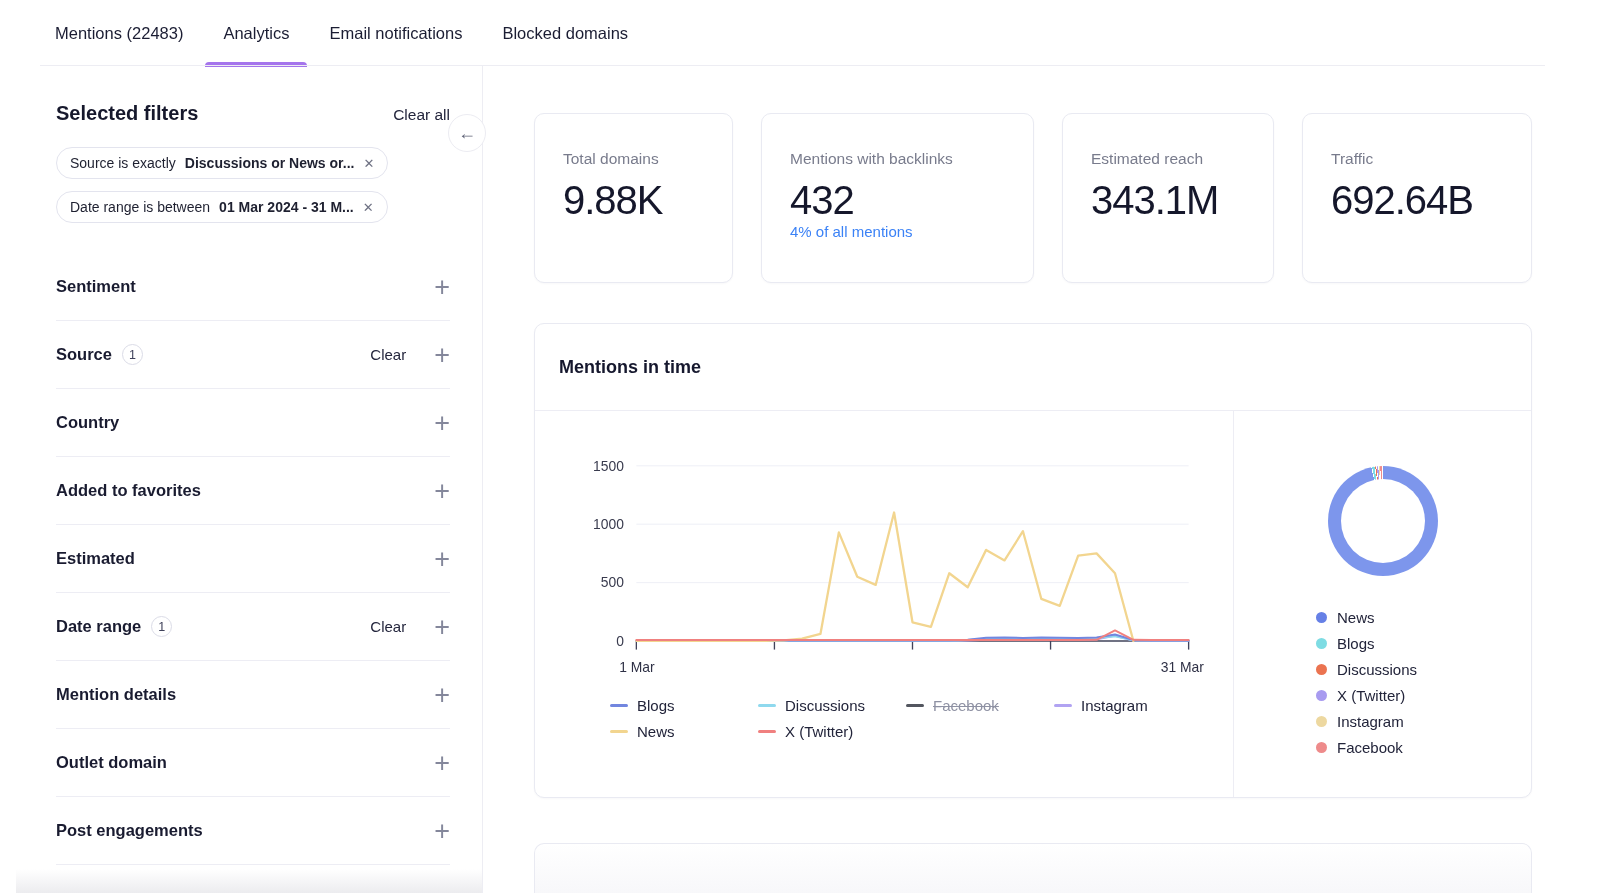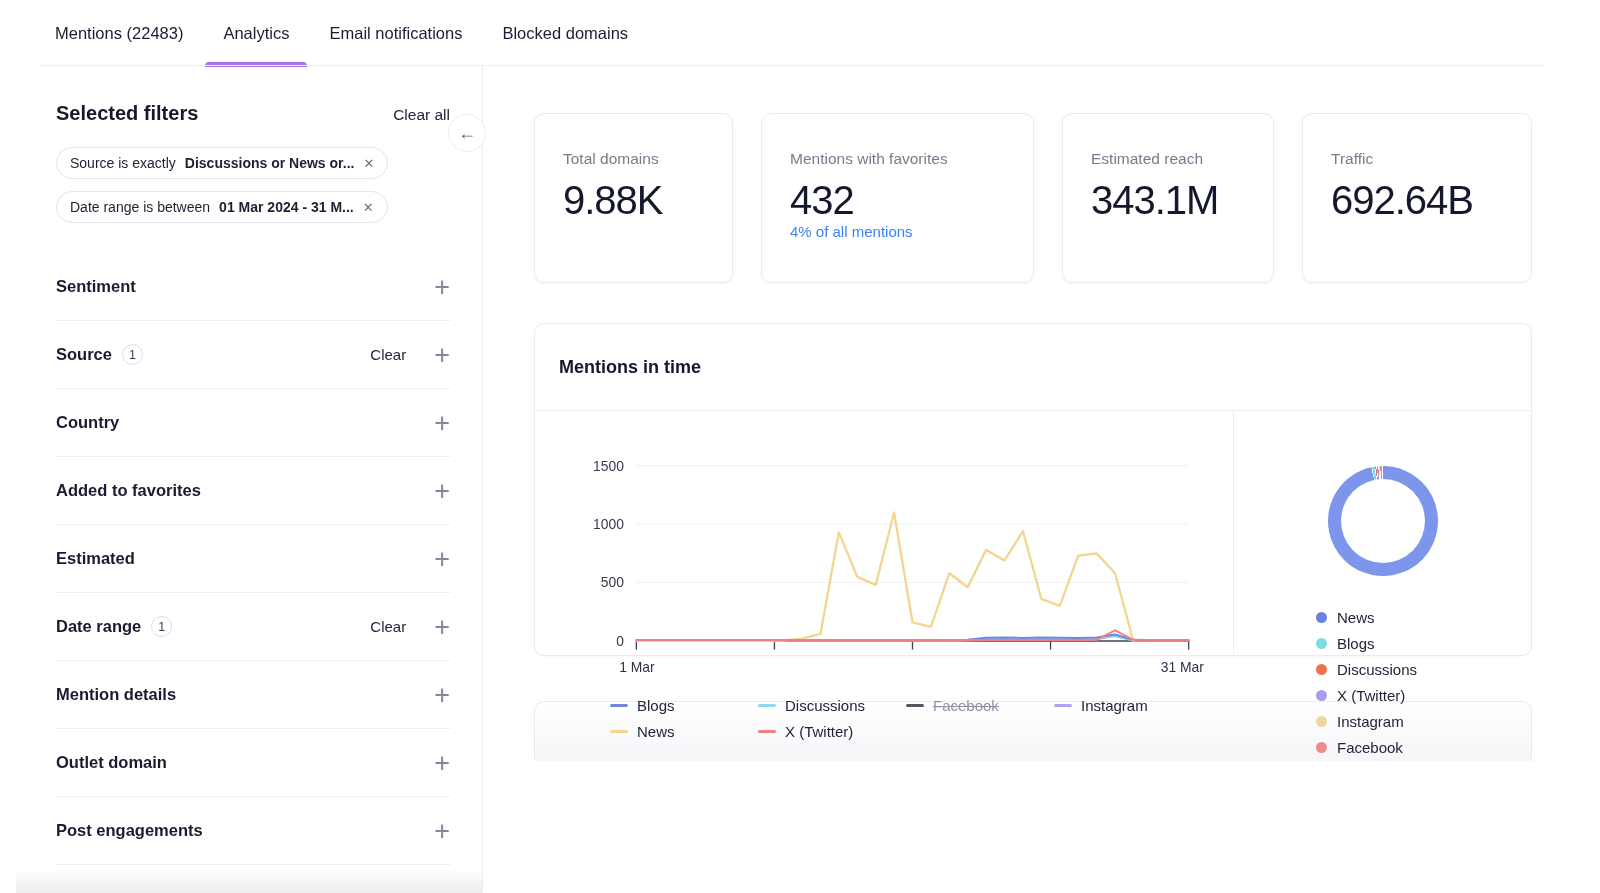--- a/index.html
+++ b/index.html
@@ -43,21 +43,21 @@
   .stats { display:flex; gap:28px; }
   .stat-card { border:1px solid #E9EAF2; border-radius:10px; height:170px; padding:36px 28px 0;
     box-shadow:0 1px 2px rgba(25,27,50,0.03); background:#fff; }
   .stat-card:nth-child(1){ flex:0 0 199px; }
   .stat-card:nth-child(2){ flex:0 0 273px; }
   .stat-card:nth-child(3){ flex:0 0 212px; }
   .stat-card:nth-child(4){ flex:0 0 230px; }
   .stat-label { font-size:15.5px; color:#787B8C; }
   .stat-value { font-size:40px; font-weight:500; color:#15172B; margin-top:10px; letter-spacing:-1px; }
   .stat-caption { font-size:15px; color:#3b82f6; }
-  .chart-card { margin-top:40px; border:1px solid #E9EAF2; border-radius:10px; height:333px;
+  .chart-card { margin-top:40px; border:1px solid #E9EAF2; border-radius:10px; height:475px;
     display:flex; flex-direction:column; box-shadow:0 1px 2px rgba(25,27,50,0.03); background:#fff; }
   .card-head { height:87px; flex:0 0 87px; border-bottom:1px solid #EDEDF4; display:flex; align-items:center; padding:0 24px; }
   .card-title { font-size:18px; font-weight:700; color:#16182E; margin:0; }
   .card-body { flex:1; display:flex; min-height:0; }
   .line-pane { flex:1; padding:26px 8px 0 20px; min-width:0; }
   .line-pane svg { display:block; width:100%; height:250px; }
   .line-legend { margin:10px 0 0 55px; display:grid; grid-template-columns:repeat(4,148px); row-gap:9px; }
   .l-item { display:flex; align-items:center; gap:9px; font-size:15px; color:#22243A; cursor:pointer; }
   .l-dash { width:18px; height:3px; border-radius:2px; flex:0 0 18px; }
   .l-item.disabled .l-label { color:#8E91A3; text-decoration:line-through; }
@@ -154,21 +154,21 @@
     <span>←</span>
   </button>
 
   <main class="main">
     <div class="stats" id="stats">
         <div class="stat-card">
           <div class="stat-label">Total domains</div>
           <div class="stat-value">9.88K</div>
         </div>
         <div class="stat-card">
-          <div class="stat-label">Mentions with favorites</div>
+          <div class="stat-label">Mentions with backlinks</div>
           <div class="stat-value">432</div>
           <div class="stat-caption">4% of all mentions</div>
         </div>
         <div class="stat-card">
           <div class="stat-label">Estimated reach</div>
           <div class="stat-value">343.1M</div>
         </div>
         <div class="stat-card">
           <div class="stat-label">Traffic</div>
           <div class="stat-value">692.64B</div>

